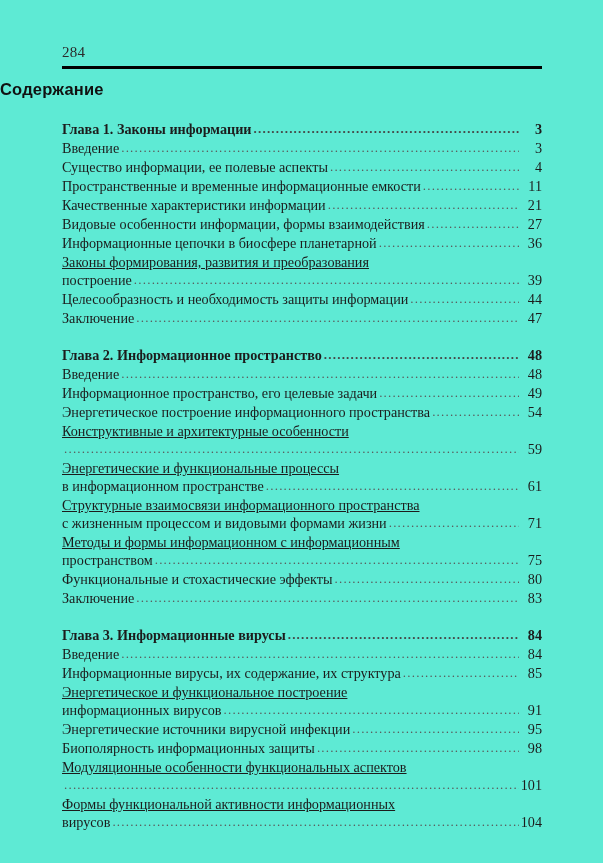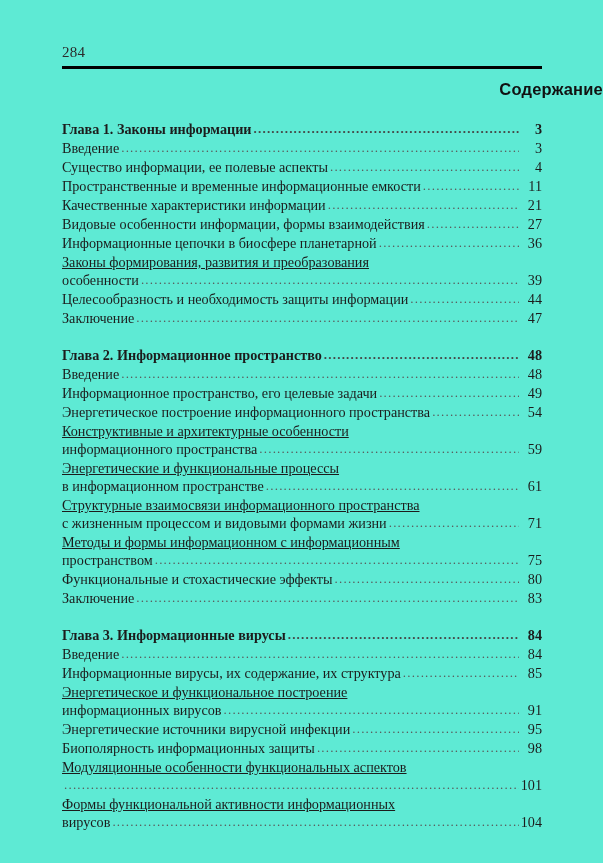--- a/index.html
+++ b/index.html
@@ -35,21 +35,21 @@
     top: 66px;
     width: 480px;
     height: 3px;
     background: #000000;
   }
   .doc-title {
     position: absolute;
     left: 0;
     right: 0;
     top: 80px;
-    text-align: right;
+    text-align: left;
     font-family: "Liberation Sans", "DejaVu Sans", sans-serif;
     font-weight: bold;
     font-size: 16.5px;
     letter-spacing: 0.2px;
     color: #111111;
   }
   
   .toc {
     position: absolute;
     left: 62px;
@@ -168,21 +168,21 @@
             <span class="txt">Информационные цепочки в биосфере планетарной</span>
             <span class="leader">........................................................................................................................................................................................................</span>
             <span class="pg">36</span>
           </div>
         </div>
         <div class="entry">
           <div class="ln cont">
             <span class="txt">Законы формирования, развития и преобразования</span>
           </div>
           <div class="ln">
-            <span class="txt">особенности</span>
+            <span class="txt">построение</span>
             <span class="leader">........................................................................................................................................................................................................</span>
             <span class="pg">39</span>
           </div>
         </div>
         <div class="entry">
           <div class="ln">
             <span class="txt">Целесообразность и необходимость защиты информации</span>
             <span class="leader">........................................................................................................................................................................................................</span>
             <span class="pg">44</span>
           </div>
@@ -222,21 +222,20 @@
             <span class="txt">Энергетическое построение информационного пространства</span>
             <span class="leader">........................................................................................................................................................................................................</span>
             <span class="pg">54</span>
           </div>
         </div>
         <div class="entry">
           <div class="ln cont">
             <span class="txt">Конструктивные и архитектурные особенности</span>
           </div>
           <div class="ln">
-            <span class="txt">информационного пространства</span>
             <span class="leader">........................................................................................................................................................................................................</span>
             <span class="pg">59</span>
           </div>
         </div>
         <div class="entry">
           <div class="ln cont">
             <span class="txt">Энергетические и функциональные процессы</span>
           </div>
           <div class="ln">
             <span class="txt">в информационном пространстве</span>

